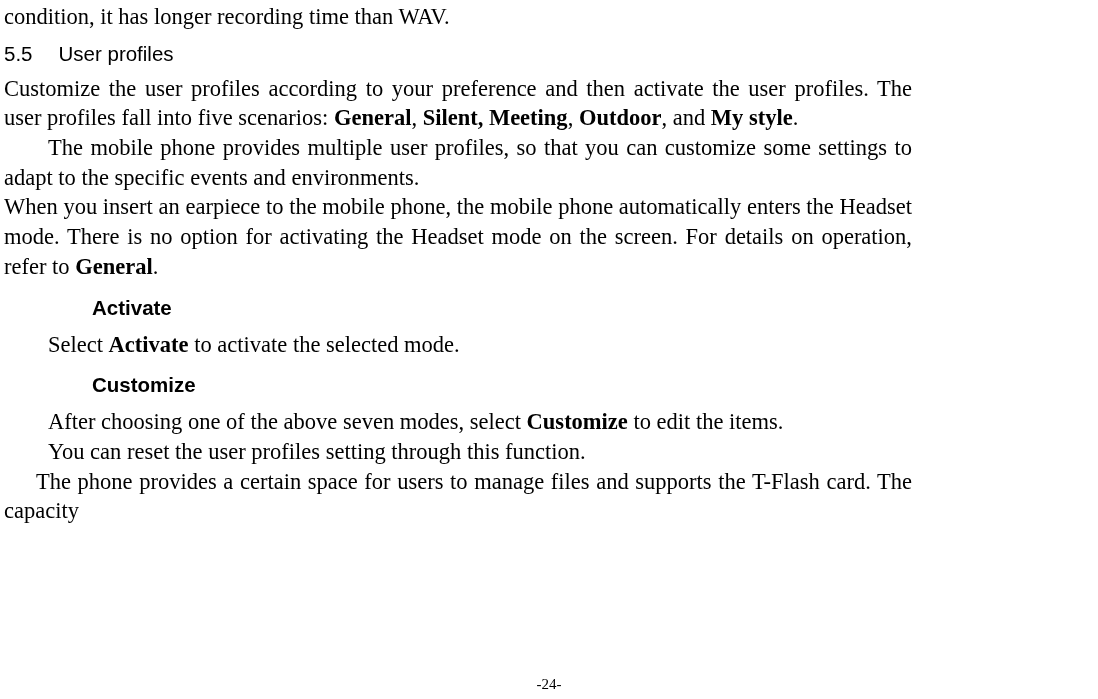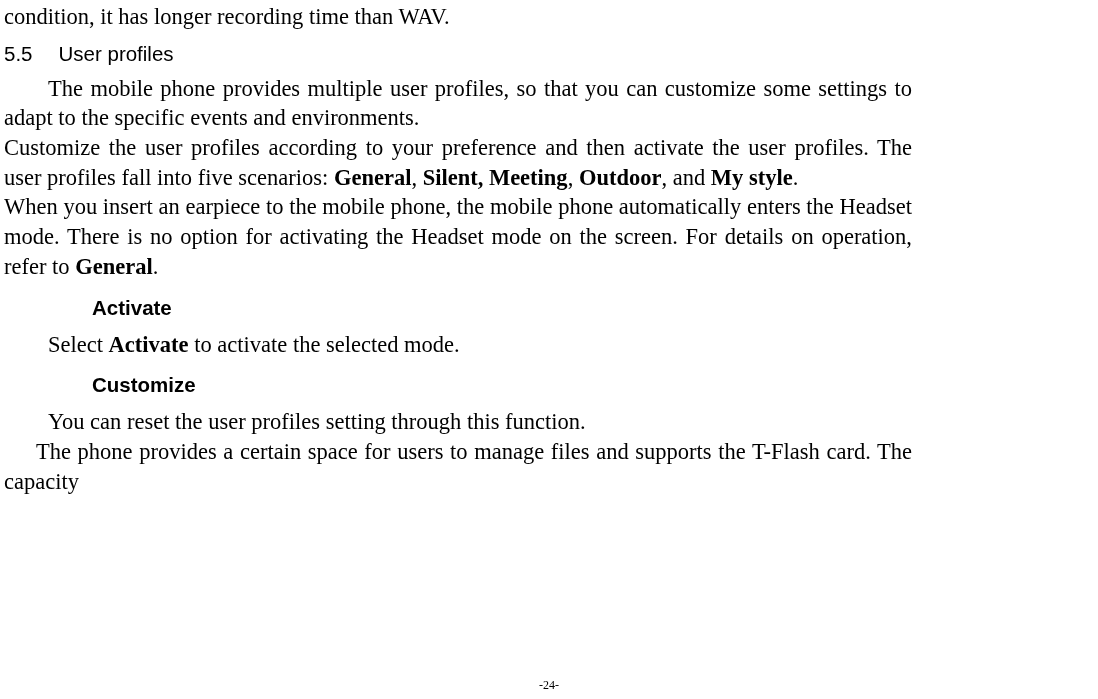--- a/index.html
+++ b/index.html
@@ -40,57 +40,60 @@
     font-weight: bold;
     font-size: 20.5px;
     margin-left: 88px;
     margin-top: 14px;
     margin-bottom: 10px;
   }
   .pagenum {
     width: 100%;
     text-align: center;
     font-family: "Times New Roman", Times, serif;
-    font-size: 12px;
+    font-size: 15px;
     position: absolute;
     bottom: 6px;
     left: 0;
   }
   .bold { font-weight: bold; }
 </style>
 </head>
 <body>
 
 <div class="page">
 
   <div class="body-text">condition, it has longer recording time than WAV.</div>
 
 
   <div class="section-heading">
     <span class="num">5.5</span><span>User profiles</span>
   </div>
 
-  <div class="body-text indent">The mobile phone provides multiple user profiles, so that you can customize some settings to adapt to the specific events and environments.</div>
-
   <div class="body-text">
     <span>Customize the user profiles according to your preference and then activate the user profiles. The user profiles fall into five scenarios: </span><span class="bold">General</span><span>, </span><span class="bold">Silent, Meeting</span><span>, </span><span class="bold">Outdoor</span><span>, and </span><span class="bold">My style</span><span>.</span>
   </div>
+
+  <div class="body-text indent">The mobile phone provides multiple user profiles, so that you can customize some settings to adapt to the specific events and environments.</div>
 
   <div class="body-text">
     <span>When you insert an earpiece to the mobile phone, the mobile phone automatically enters the Headset mode. There is no option for activating the Headset mode on the screen. For details on operation, refer to </span><span class="bold">General</span><span>.</span>
   </div>
 
   <div class="subheading">Activate</div>
 
   <div class="body-text indent">
     <span>Select </span><span class="bold">Activate</span><span> to activate the selected mode.</span>
   </div>
 
   <div class="subheading">Customize</div>
 
+  <div class="body-text indent">
+    <span>After choosing one of the above seven modes, select </span><span class="bold">Customize</span><span> to edit the items.</span>
+  </div>
 
 
   <div class="body-text indent">You can reset the user profiles setting through this function.</div>
 
 
   <div class="body-text" style="text-indent:32px;">The phone provides a certain space for users to manage files and supports the T-Flash card. The capacity</div>
 
 </div>
 
 <div class="pagenum">-24-</div>

